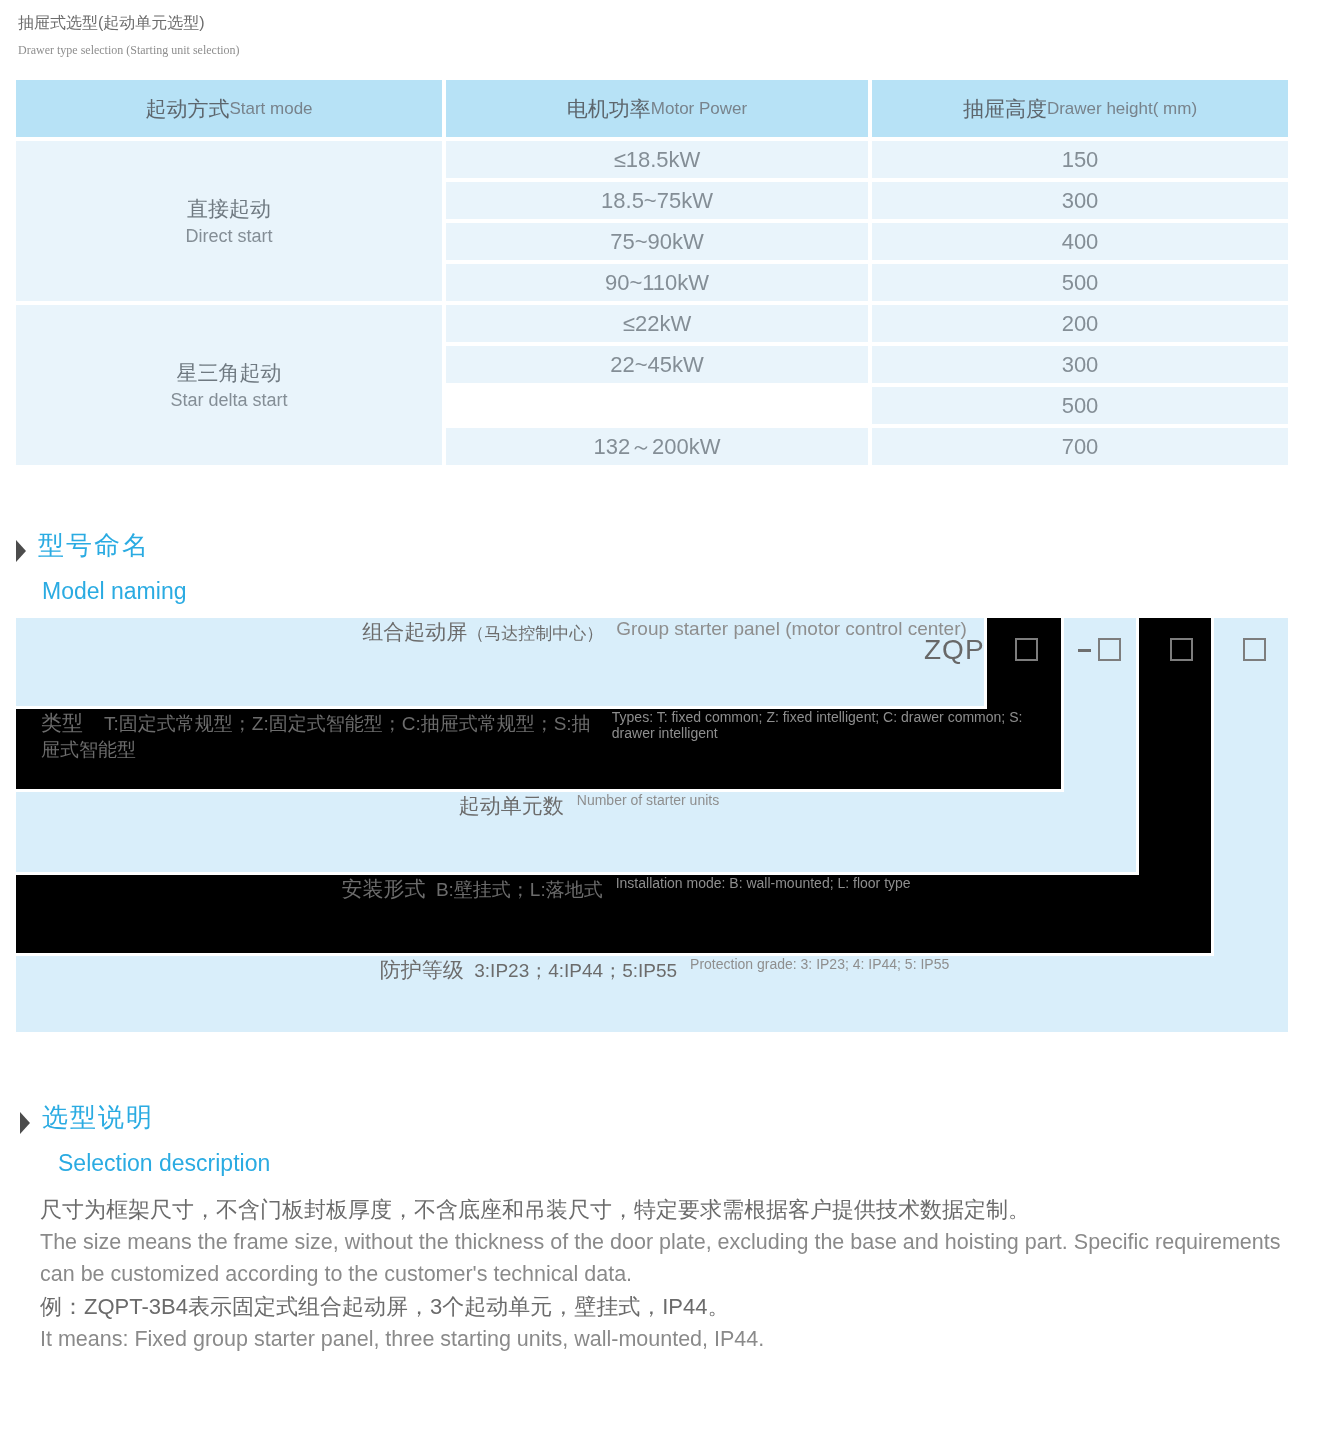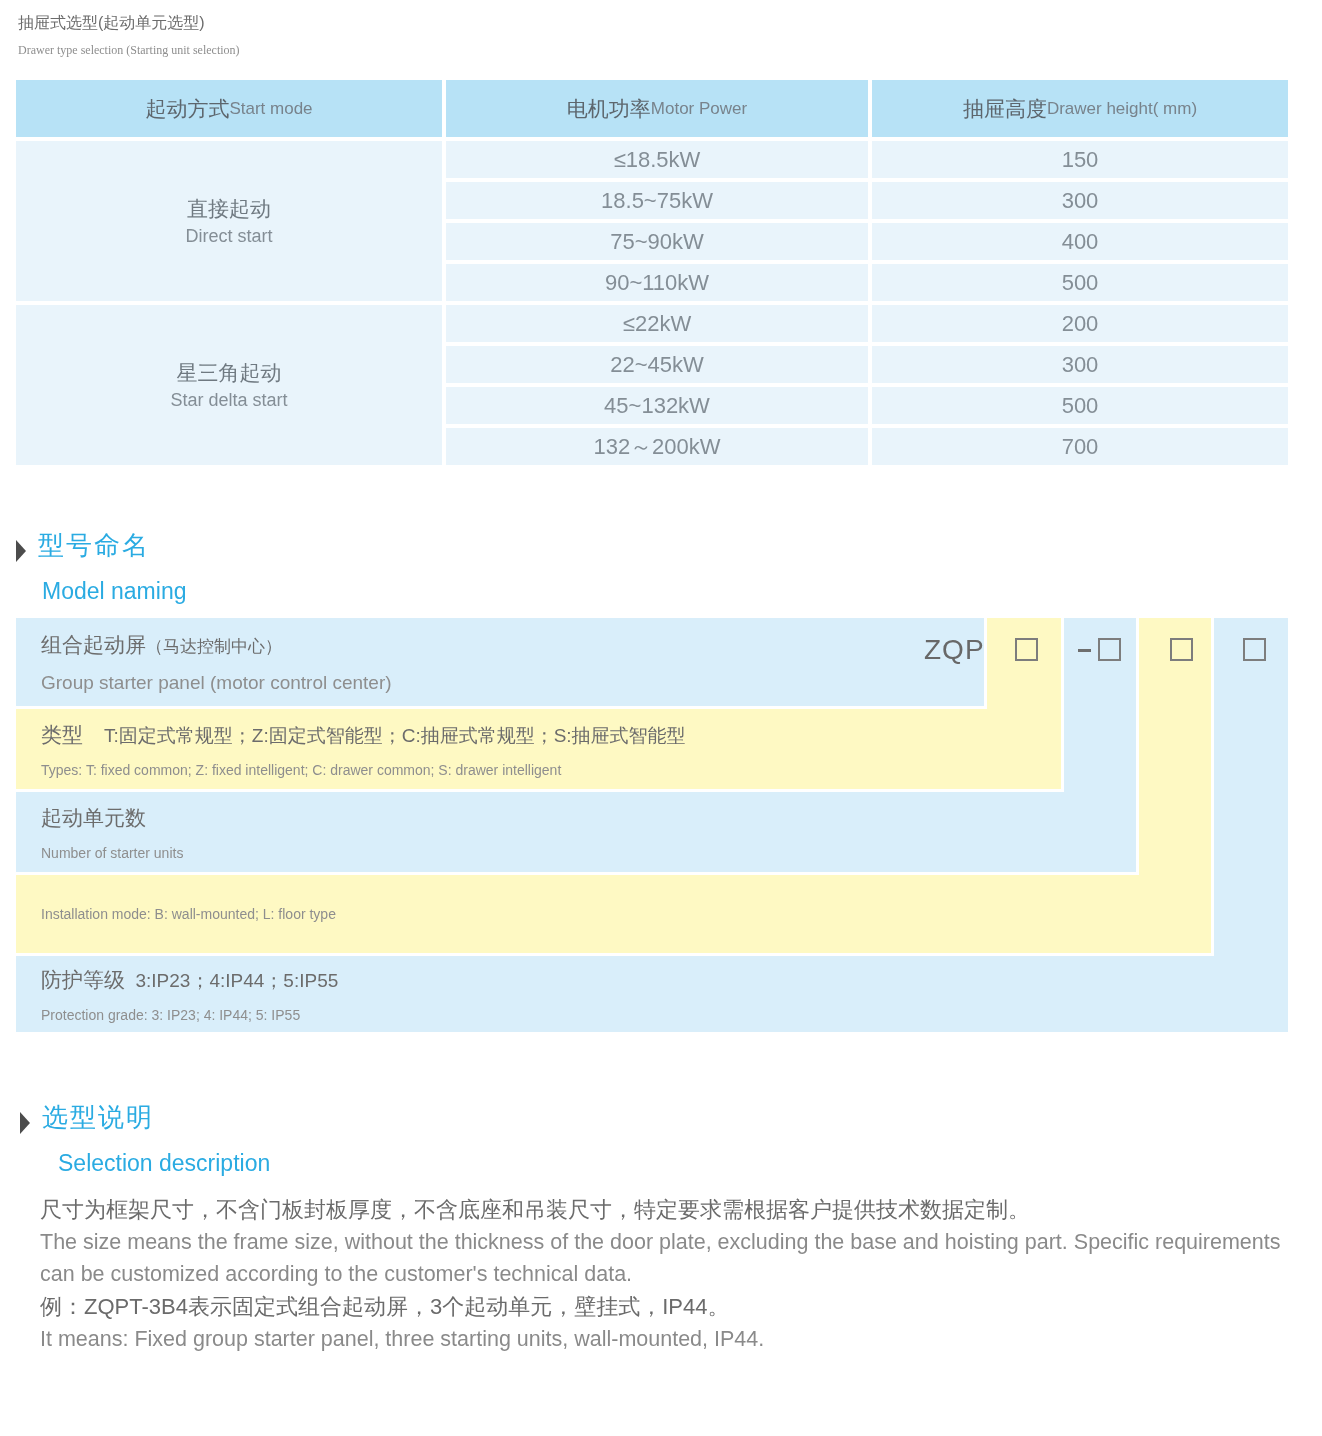--- a/index.html
+++ b/index.html
@@ -27,28 +27,28 @@
   .td .en { font-size:18px; color:#848e96; line-height:24px; }
 
   
   .sect-arrow { width:0; height:0; border-top:11px solid transparent;
     border-bottom:11px solid transparent; border-left:10px solid #4c4c4c; }
   .sect-h { color:#2aabe2; font-size:26px; line-height:46px; letter-spacing:2px; }
   .sect-sub { color:#2aabe2; font-size:23px; }
 
   
   .stair { position:absolute; left:16px; top:618px; width:1272px; height:414px; }
-  .srow { position:absolute; left:0; display:flex; flex-direction:column;
+  .srow { position:absolute; left:0; display:flex; flex-direction:row;
     justify-content:center; padding-left:25px; gap:13px; }
   .srow .zh { font-size:21px; color:#6c6c6c; }
   .srow .zh .sub { font-size:19px; }
   .srow .zh .sub-sm { font-size:17px; }
   .srow .en { font-size:14px; color:#8e8e8e; }
   .bg-blue { background:#d9eefa; }
-  .bg-gray { background:#fef9c3; }
+  .bg-gray { background:#000000; }
   .strip { position:absolute; top:0; }
   .wline { position:absolute; top:0; width:3px; background:#ffffff; }
   .code { position:absolute; left:908px; top:16px; font-size:28px;
     color:#686868; letter-spacing:1px; }
   .mbox { position:absolute; top:20px; width:23px; height:23px;
     border:2.5px solid #7d7d7d; background:transparent; }
   .mdash { position:absolute; left:1062px; top:31px; width:13px; height:3px;
     background:#6e6e6e; }
 
   
@@ -116,23 +116,20 @@
     </div>
   <div class="td" style="grid-column:3;grid-row:6">
       <span class="val">200</span>
     </div>
   <div class="td" style="grid-column:2;grid-row:7">
       <span class="val">22~45kW</span>
     </div>
   <div class="td" style="grid-column:3;grid-row:7">
       <span class="val">300</span>
     </div>
-  <div class="td" style="grid-column:2;grid-row:8">
-      <span class="val">45~132kW</span>
-    </div>
   <div class="td" style="grid-column:3;grid-row:8">
       <span class="val">500</span>
     </div>
   <div class="td" style="grid-column:2;grid-row:9">
       <span class="val">132～200kW</span>
     </div>
   <div class="td" style="grid-column:3;grid-row:9">
       <span class="val">700</span>
     </div>
 </div>
@@ -149,20 +146,21 @@
   </div>
   <div class="srow bg-gray" style="top:91px;height:80px;width:1046px">
     <div class="zh"><span>类型</span> <span class="sub">T:固定式常规型；Z:固定式智能型；C:抽屉式常规型；S:抽屉式智能型</span></div>
     <div class="en">Types: T: fixed common; Z: fixed intelligent; C: drawer common; S: drawer intelligent</div>
   </div>
   <div class="srow bg-blue" style="top:174px;height:80px;width:1121px">
     <div class="zh">起动单元数</div>
     <div class="en">Number of starter units</div>
   </div>
   <div class="srow bg-gray" style="top:257px;height:78px;width:1195px">
+    <div class="zh"><span>安装形式</span> <span class="sub">B:壁挂式；L:落地式</span></div>
     <div class="en">Installation mode: B: wall-mounted; L: floor type</div>
   </div>
   <div class="srow bg-blue" style="top:338px;height:76px;width:1272px">
     <div class="zh"><span>防护等级</span> <span class="sub">3:IP23；4:IP44；5:IP55</span></div>
     <div class="en">Protection grade:  3: IP23; 4: IP44; 5: IP55</div>
   </div>
 
   <div class="strip bg-gray" style="left:971px;width:75px;height:91px"></div>
   <div class="strip bg-blue" style="left:1048px;width:73px;height:174px"></div>
   <div class="strip bg-gray" style="left:1123px;width:72px;height:257px"></div>

